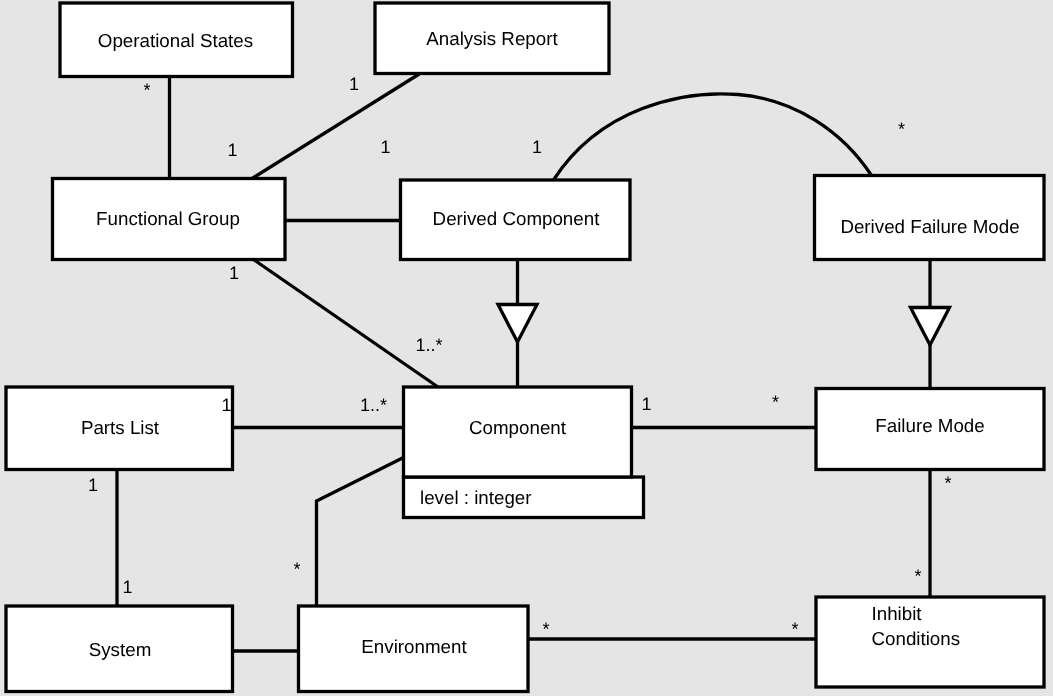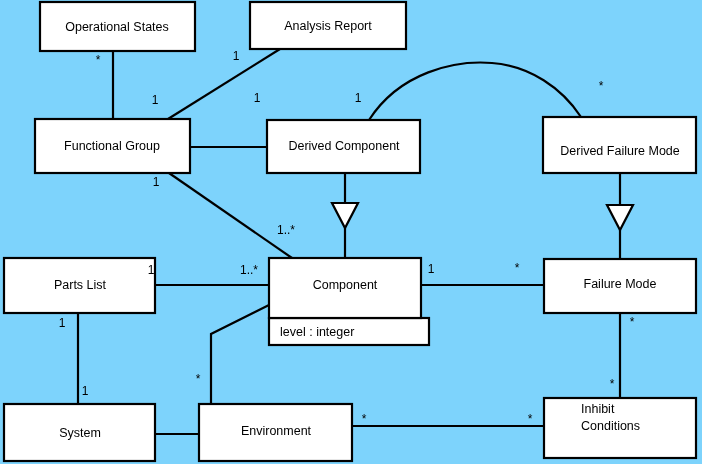--- a/index.html
+++ b/index.html
@@ -4,21 +4,21 @@
 <style>
   html, body {
     margin: 0;
     padding: 0;
     background: #ffffff;
   }
   #diagram-root {
     position: relative;
     width: 702px;
     height: 464px;
-    background: #7dd3fc;
+    background: #e5e5e5;
     overflow: hidden;
     font-family: "Liberation Sans", sans-serif;
   }
   svg.canvas {
     position: absolute;
     left: 0;
     top: 0;
     width: 702px;
     height: 464px;
     display: block;

